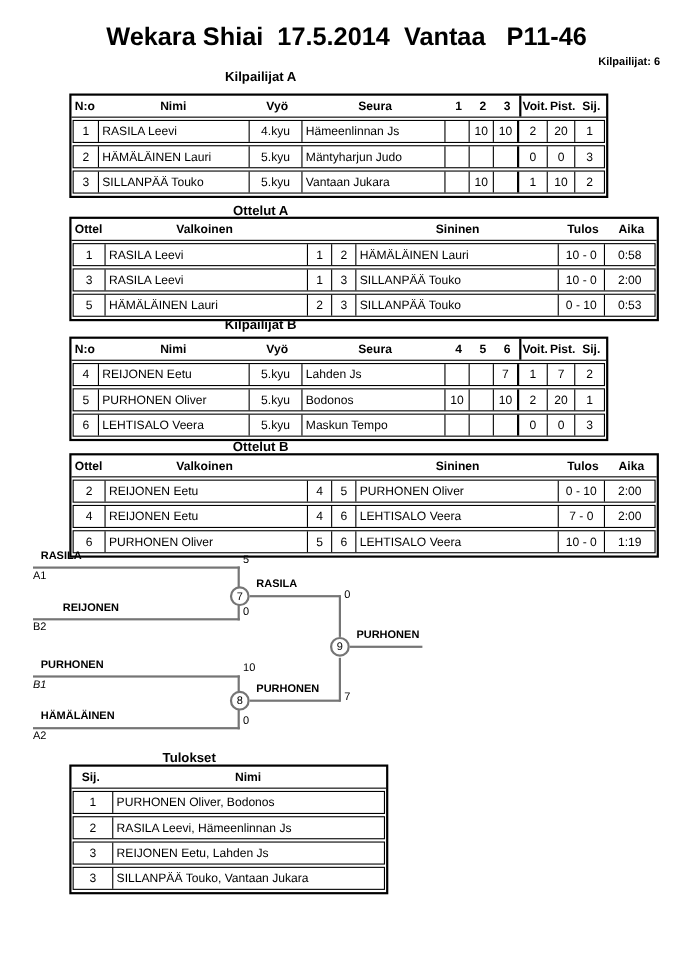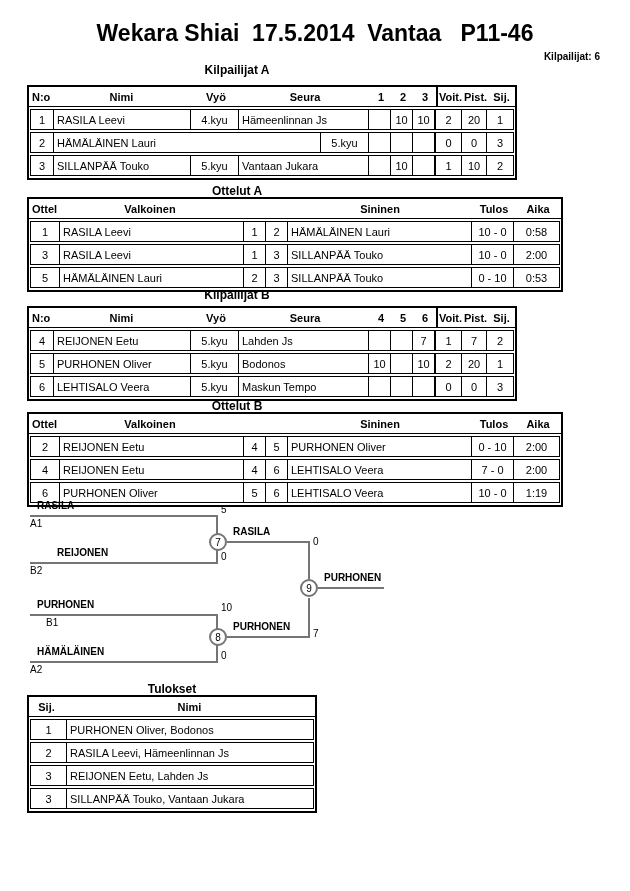--- a/index.html
+++ b/index.html
@@ -8,21 +8,21 @@
     font-family:"Liberation Sans",sans-serif;overflow:hidden;
   }
   .abs{position:absolute;}
   .page-title{
     top:20px;left:0;width:630px;text-align:center;
     font-size:23px;font-weight:bold;white-space:pre;
   }
   .count-label{top:51px;right:30px;font-size:10px;font-weight:bold;}
   .sec-title{font-size:12px;font-weight:bold;text-align:center;}
   
-  .tbl{position:absolute;border:2px solid #000;background:#fff;box-sizing:border-box;}
+  .tbl{position:absolute;border:2px solid #000;background:#fff;box-sizing:border-box;margin-left:36px;}
   .thead{display:flex;height:19px;align-items:stretch;font-weight:bold;border-bottom:1px solid #000;}
   .trow{display:flex;height:19px;align-items:stretch;border:1px solid #000;margin:2px 1px 0 1px;}
   .trow:last-child{margin-bottom:2px;}
   .c{
     box-sizing:border-box;display:flex;align-items:center;
     padding:0 3px;font-size:11px;white-space:nowrap;overflow:hidden;
   }
   .ctr{justify-content:center;padding:0 1px;}
   .lft{justify-content:flex-start;}
   .trow .c + .c{border-left:1px solid #000;}
@@ -93,20 +93,21 @@
       <div class="c c-m ctr">10</div>
       <div class="c c-m ctr">10</div>
       <div class="c c-wins sec ctr">2</div>
       <div class="c c-pts ctr">20</div>
       <div class="c c-place ctr">1</div>
     </div>
     <div class="trow">
       <div class="c c-no ctr">2</div>
       <div class="c c-name lft">HÄMÄLÄINEN Lauri</div>
       <div class="c c-belt ctr">5.kyu</div>
+      <div class="c c-club lft">Mäntyharjun Judo</div>
       <div class="c c-m ctr"></div>
       <div class="c c-m ctr"></div>
       <div class="c c-m ctr"></div>
       <div class="c c-wins sec ctr">0</div>
       <div class="c c-pts ctr">0</div>
       <div class="c c-place ctr">3</div>
     </div>
     <div class="trow">
       <div class="c c-no ctr">3</div>
       <div class="c c-name lft">SILLANPÄÄ Touko</div>
@@ -288,21 +289,21 @@
   <div class="bname" style="left:233px;top:526px;">RASILA</div>
   <div class="bline" style="left:308px;top:541px;width:2px;height:38px;"></div>
   <div class="bscore" style="left:313px;top:536px;">0</div>
 
   <div class="bline" style="left:30px;top:614px;width:188px;height:2px;"></div>
   <div class="bline" style="left:216px;top:614px;width:2px;height:16px;"></div>
   <div class="bline" style="left:30px;top:661px;width:188px;height:2px;"></div>
   <div class="bline" style="left:216px;top:645px;width:2px;height:18px;"></div>
 
   <div class="bname" style="left:37px;top:599px;">PURHONEN</div>
-  <div class="bseed" style="left:46px;top:617px;">B1</div>
+  <div class="bseed" style="left:30px;top:617px;font-style:italic;">B1</div>
   <div class="bscore" style="left:221px;top:602px;">10</div>
   <div class="bname" style="left:37px;top:646px;">HÄMÄLÄINEN</div>
   <div class="bseed" style="left:30px;top:664px;">A2</div>
   <div class="bscore" style="left:221px;top:650px;">0</div>
 
   <div class="bcircle" style="left:209px;top:628px;">8</div>
   <div class="bline" style="left:227px;top:636px;width:82px;height:2px;"></div>
   <div class="bname" style="left:233px;top:621px;">PURHONEN</div>
   <div class="bline" style="left:308px;top:598px;width:2px;height:40px;"></div>
   <div class="bscore" style="left:313px;top:628px;">7</div>

